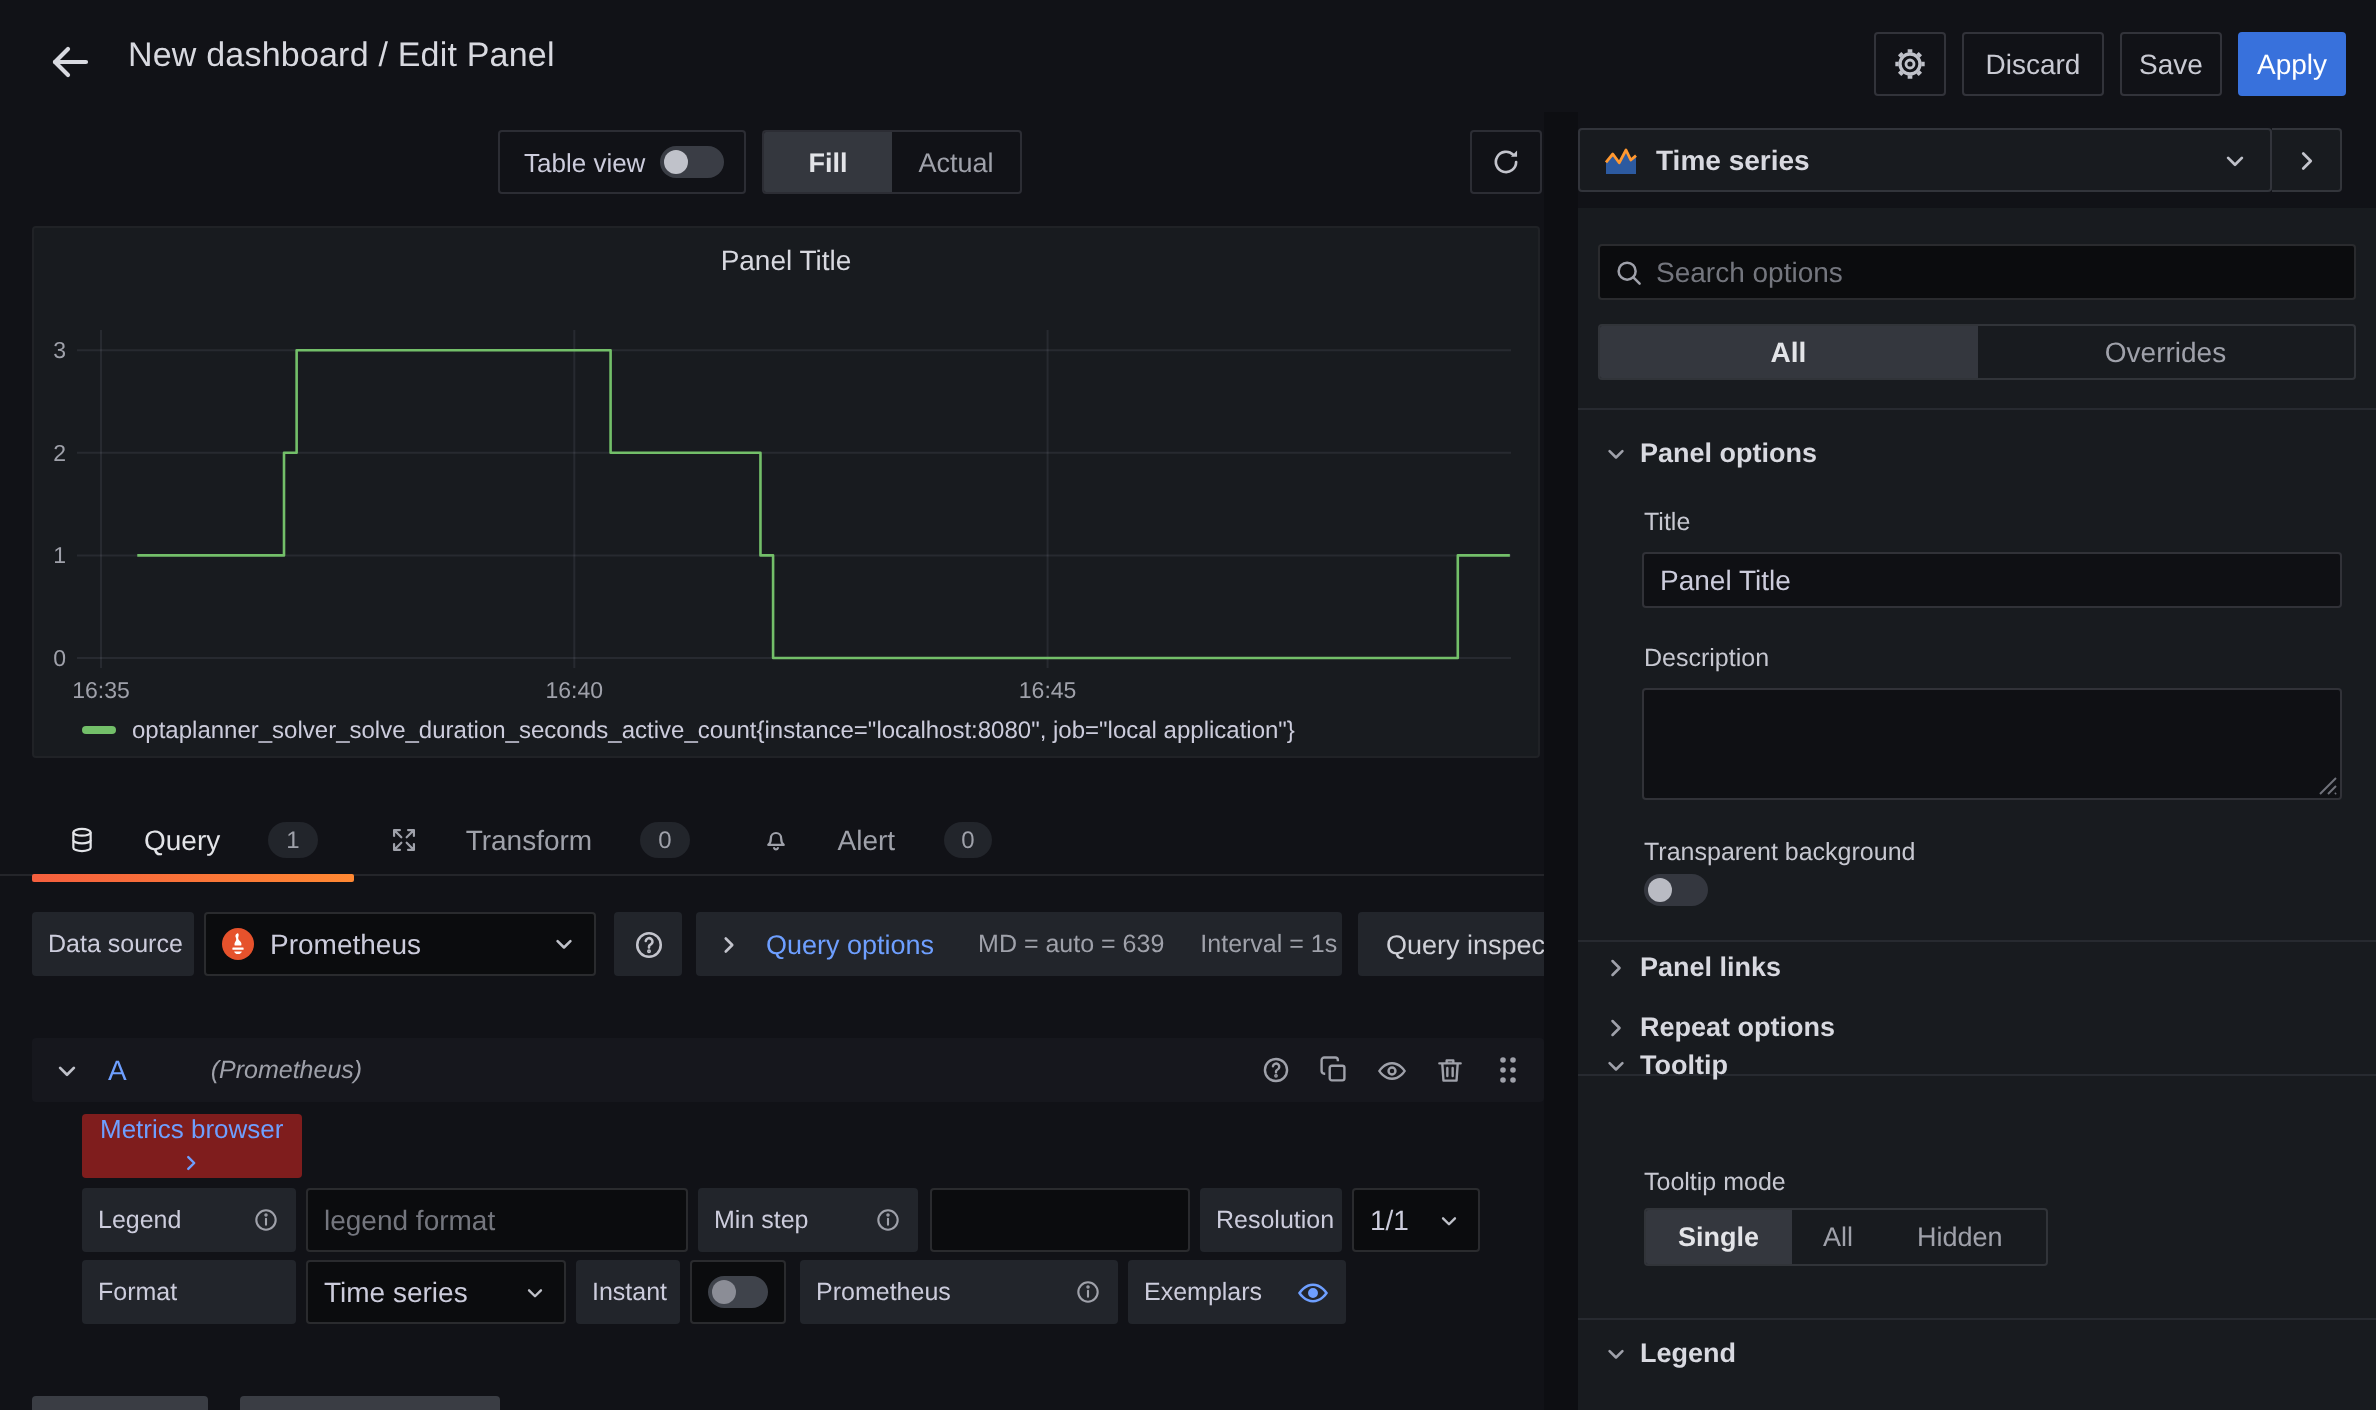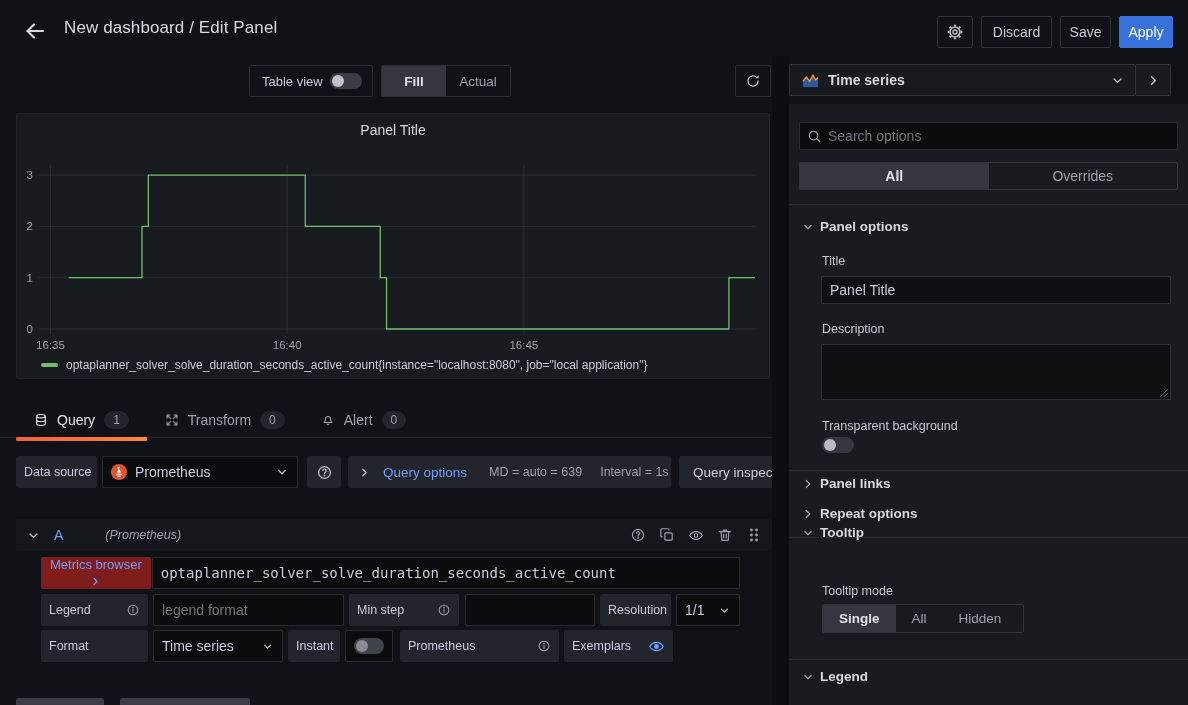--- a/index.html
+++ b/index.html
@@ -47,21 +47,21 @@
   .main { position:absolute; left:0; top:56px; width:772px; height:649px; overflow:hidden; }
 
   .panel { position:absolute; left:16px; top:57px; width:754px; height:266px; background:#181b1f; border:1px solid #202226; border-radius:2px; }
   .panel-title { position:absolute; left:0; top:8px; width:100%; text-align:center; font-size:14px; font-weight:500; color:#d8d9e0; }
   .chart-legend { position:absolute; left:24px; top:244px; display:flex; align-items:center; gap:8px; font-size:12px; color:#ccccdc; white-space:nowrap; }
   .chart-legend .swatch { width:17px; height:4px; border-radius:2px; background:#73bf69; flex:0 0 auto; }
 
   
   .tabs { position:absolute; left:16px; top:347px; height:34px; display:flex; }
   .tabs-border { position:absolute; left:0; top:381px; width:772px; height:1px; background:rgba(204,204,220,.10); }
-  .tab { display:flex; align-items:center; gap:9px; padding:0 18px; position:relative; cursor:pointer; color:#9fa1aa; font-size:14px;justify-content:flex-end; }
+  .tab { display:flex; align-items:center; gap:24px; padding:0 18px; position:relative; cursor:pointer; color:#9fa1aa; font-size:14px;justify-content:flex-end; }
   .tab .tab-label { font-weight:400; }
   .tab.active { color:#e3e4e8; }
   .tab.active .tab-label { font-weight:500; color:#e3e4e8; }
   .tab .counter { background:#22252b; color:#9fa1aa; border-radius:10px; font-size:12px; padding:1px 9px; font-weight:400; line-height:16px; }
   .tab .underline { display:none; }
   .tab.active .underline { display:block; position:absolute; left:0; bottom:-4px; height:4px; width:100%; background:linear-gradient(90deg,#f55f3e 0%,#ff8833 100%); border-radius:1px; }
 
   
   .ds-row { position:absolute; left:16px; top:400px; height:32px; width:900px; display:flex; }
   .label-box { background:#22252b; border-radius:2px; display:flex; align-items:center; padding:0 8px; font-size:12.5px; font-weight:500; color:#ccccdc; height:32px; white-space:nowrap; }
@@ -327,23 +327,20 @@
 
     <div class="qe-row" style="left:41px; top:501px;">
       <div class="mbrowser">
         <span>Metrics browser</span>
         <span class="icon">
           <svg width="11" height="11" viewBox="0 0 24 24" fill="none" stroke="#6e9fff" stroke-width="2.6" stroke-linecap="round" stroke-linejoin="round">
               <path d="m9 5.5 6.5 6.5L9 18.5"></path>
             </svg>
         </span>
       </div>
-      <div class="input mono" style="margin-left:1px; width:588px; display:flex; align-items:center;">
-        <span>optaplanner_solver_solve_duration_seconds_active_count</span>
-      </div>
     </div>
 
     <div class="qe-row" style="left:41px; top:538px;">
       <div class="inline-label" style="width:107px;">
         <span>Legend</span>
         <span class="icon ilabel-icon">
           <svg width="14" height="14" viewBox="0 0 24 24" fill="none" stroke="#9fa1aa" stroke-width="1.8" stroke-linecap="round">
               <circle cx="12" cy="12" r="8.3"></circle>
               <path d="M12 11v5"></path>
               <circle cx="12" cy="7.8" r=".6" fill="#9fa1aa"></circle>

